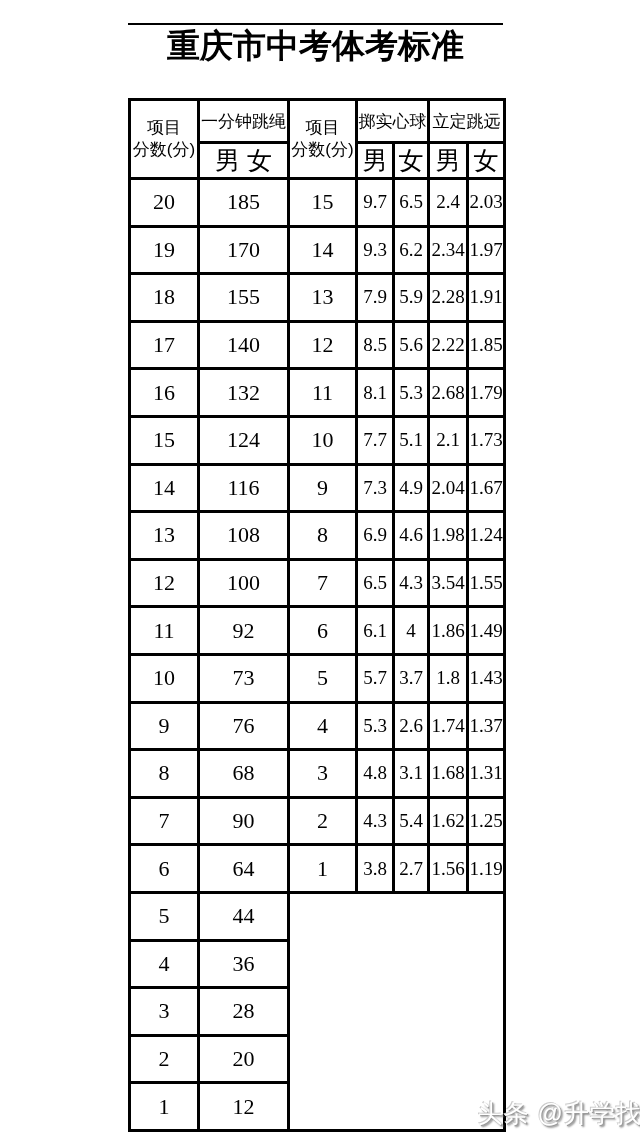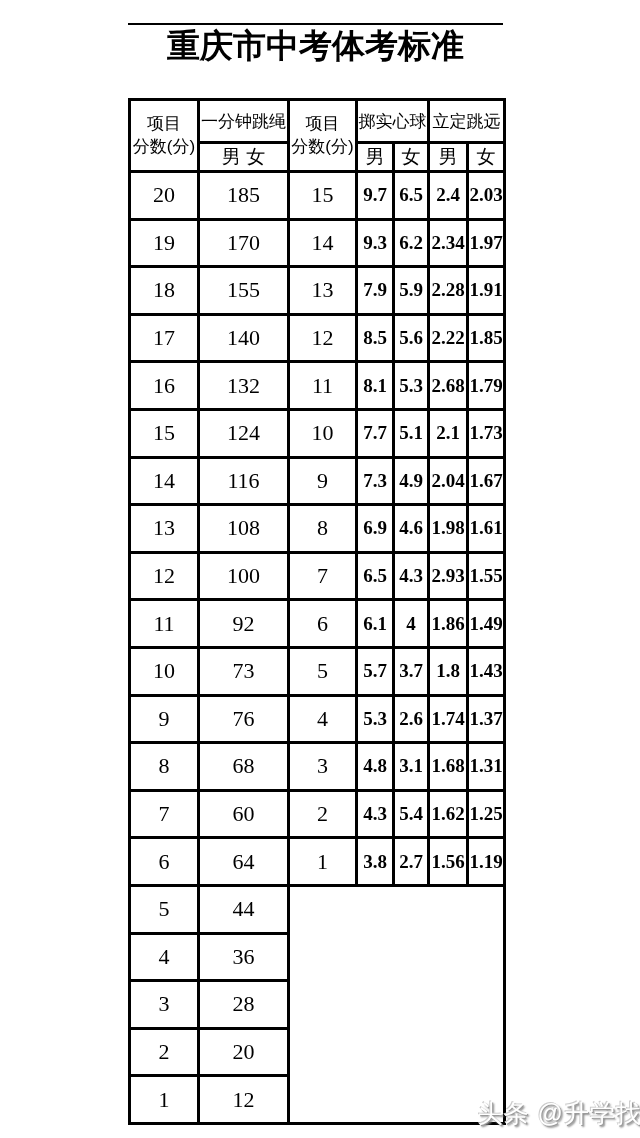--- a/index.html
+++ b/index.html
@@ -55,35 +55,34 @@
     padding: 0;
     overflow: hidden;
     white-space: nowrap;
   }
   table.standards th {
     font-family: "Liberation Sans", sans-serif;
     font-weight: normal;
     font-size: 17px;
   }
   tr.hdr-row-1 th { height: 40px; }
-  tr.hdr-row-2 th { height: 25px; font-size: 19px; }
+  tr.hdr-row-2 th { height: 25px; font-size: 25px; }
   th.score-hdr {
     font-size: 16px;
     line-height: 1.3;
     text-align: right;
     padding-right: 3px;
   }
   table.standards tbody td {
     height: 44.6px;
     font-family: "Liberation Serif", serif;
     font-size: 22px;
   }
   table.standards tbody td.narrow {
     font-size: 19px;
-    font-weight: bold;
   }
   table.standards tbody td.empty {
     border: none;
     background: #ffffff;
   }
   .watermark {
     position: absolute;
     top: 1097px;
     right: 6px;
     font-size: 25px;
@@ -202,29 +201,29 @@
           <td class="narrow">2.04</td>
           <td class="narrow">1.67</td>
         </tr>
         <tr>
           <td>13</td>
           <td>108</td>
           <td>8</td>
           <td class="narrow">6.9</td>
           <td class="narrow">4.6</td>
           <td class="narrow">1.98</td>
-          <td class="narrow">1.61</td>
+          <td class="narrow">1.24</td>
         </tr>
         <tr>
           <td>12</td>
           <td>100</td>
           <td>7</td>
           <td class="narrow">6.5</td>
           <td class="narrow">4.3</td>
-          <td class="narrow">2.93</td>
+          <td class="narrow">3.54</td>
           <td class="narrow">1.55</td>
         </tr>
         <tr>
           <td>11</td>
           <td>92</td>
           <td>6</td>
           <td class="narrow">6.1</td>
           <td class="narrow">4</td>
           <td class="narrow">1.86</td>
           <td class="narrow">1.49</td>
@@ -251,21 +250,21 @@
           <td>8</td>
           <td>68</td>
           <td>3</td>
           <td class="narrow">4.8</td>
           <td class="narrow">3.1</td>
           <td class="narrow">1.68</td>
           <td class="narrow">1.31</td>
         </tr>
         <tr>
           <td>7</td>
-          <td>60</td>
+          <td>90</td>
           <td>2</td>
           <td class="narrow">4.3</td>
           <td class="narrow">5.4</td>
           <td class="narrow">1.62</td>
           <td class="narrow">1.25</td>
         </tr>
         <tr>
           <td>6</td>
           <td>64</td>
           <td>1</td>

